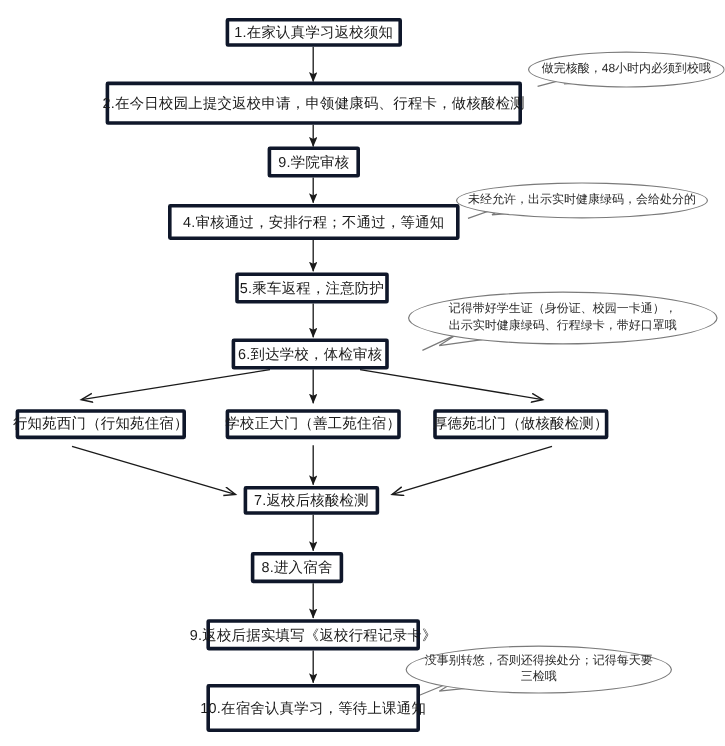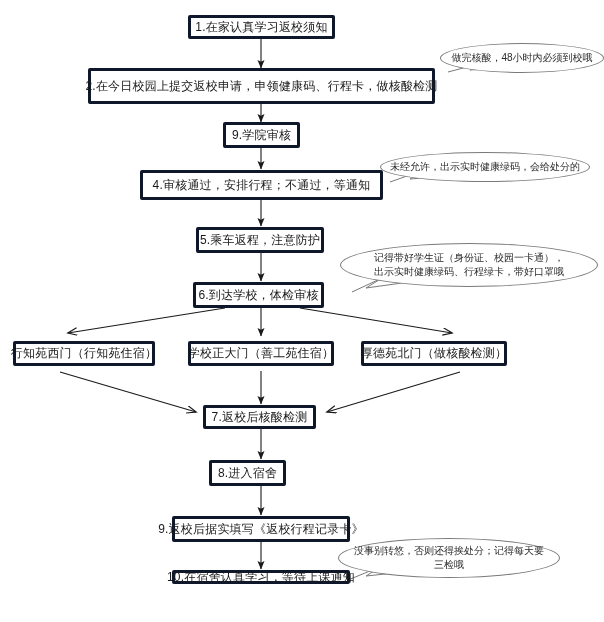--- a/index.html
+++ b/index.html
@@ -151,21 +151,21 @@
   </div>
 
   <div class="node" style="left:209px; top:460px; width:77px; height:26px;">
     <span>8.进入宿舍</span>
   </div>
 
   <div class="node" style="left:172px; top:516px; width:178px; height:26px;">
     <span>9.返校后据实填写《返校行程记录卡》</span>
   </div>
 
-  <div class="node" style="left:172px; top:570px; width:178px; height:14px;text-align:center;">
+  <div class="node" style="left:172px; top:570px; width:178px; height:40px;text-align:center;">
     <span>10.在宿舍认真学习，等待上课通知</span>
   </div>
 
   <div class="callout" style="left:440px; top:43px; width:164px; height:30px;">
     <span>
       <span class="callout-text">做完核酸，48小时内必须到校哦</span>
     </span>
   </div>
 
   <div class="callout" style="left:380px; top:152px; width:210px; height:30px;">

